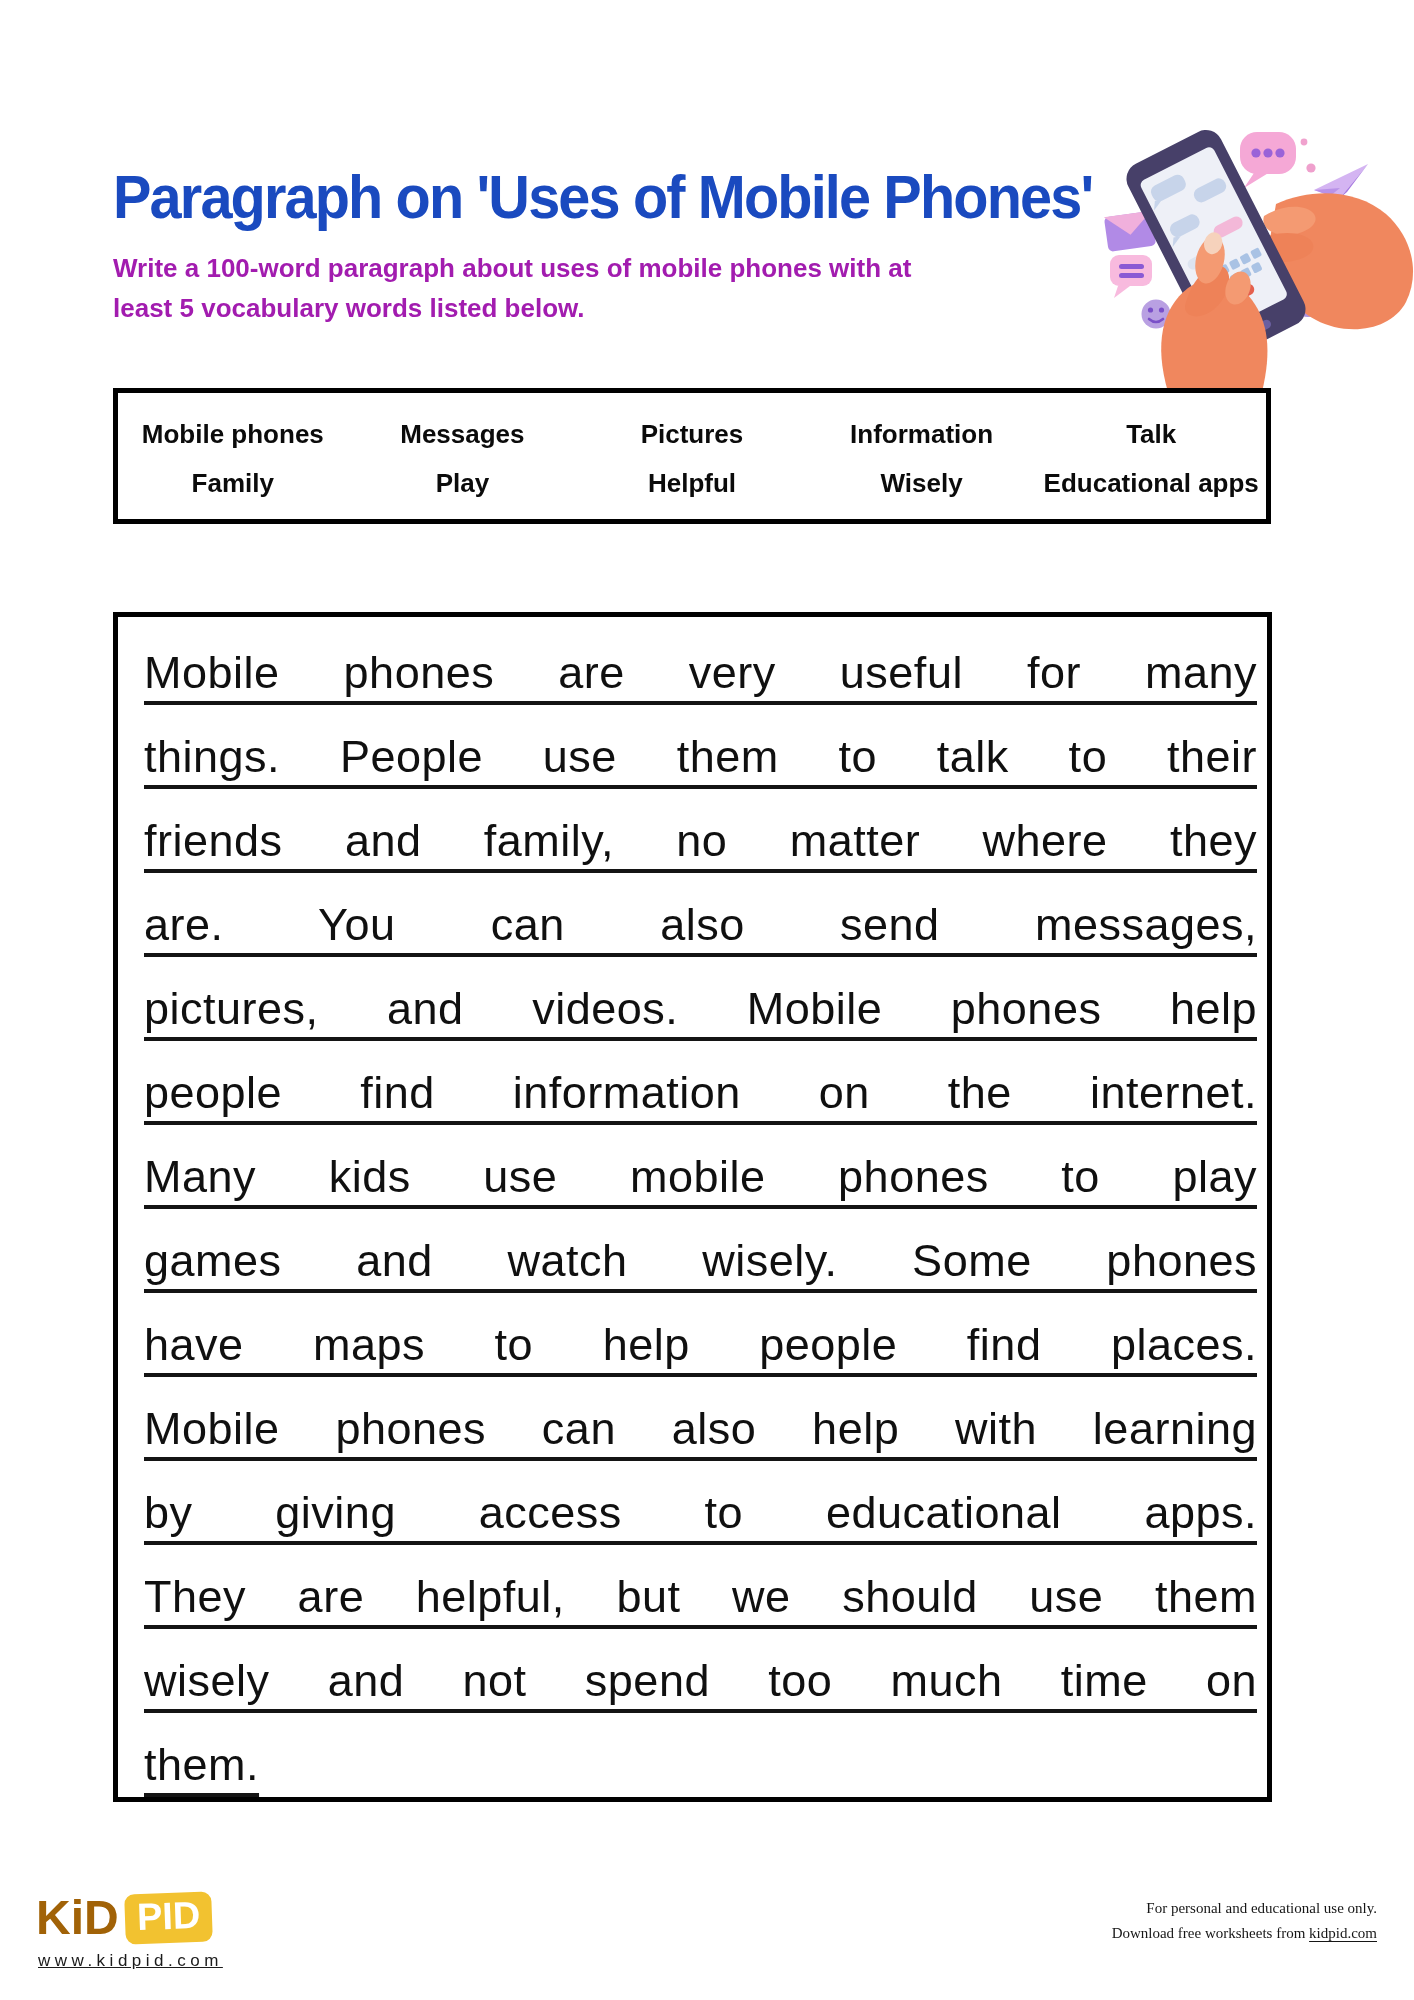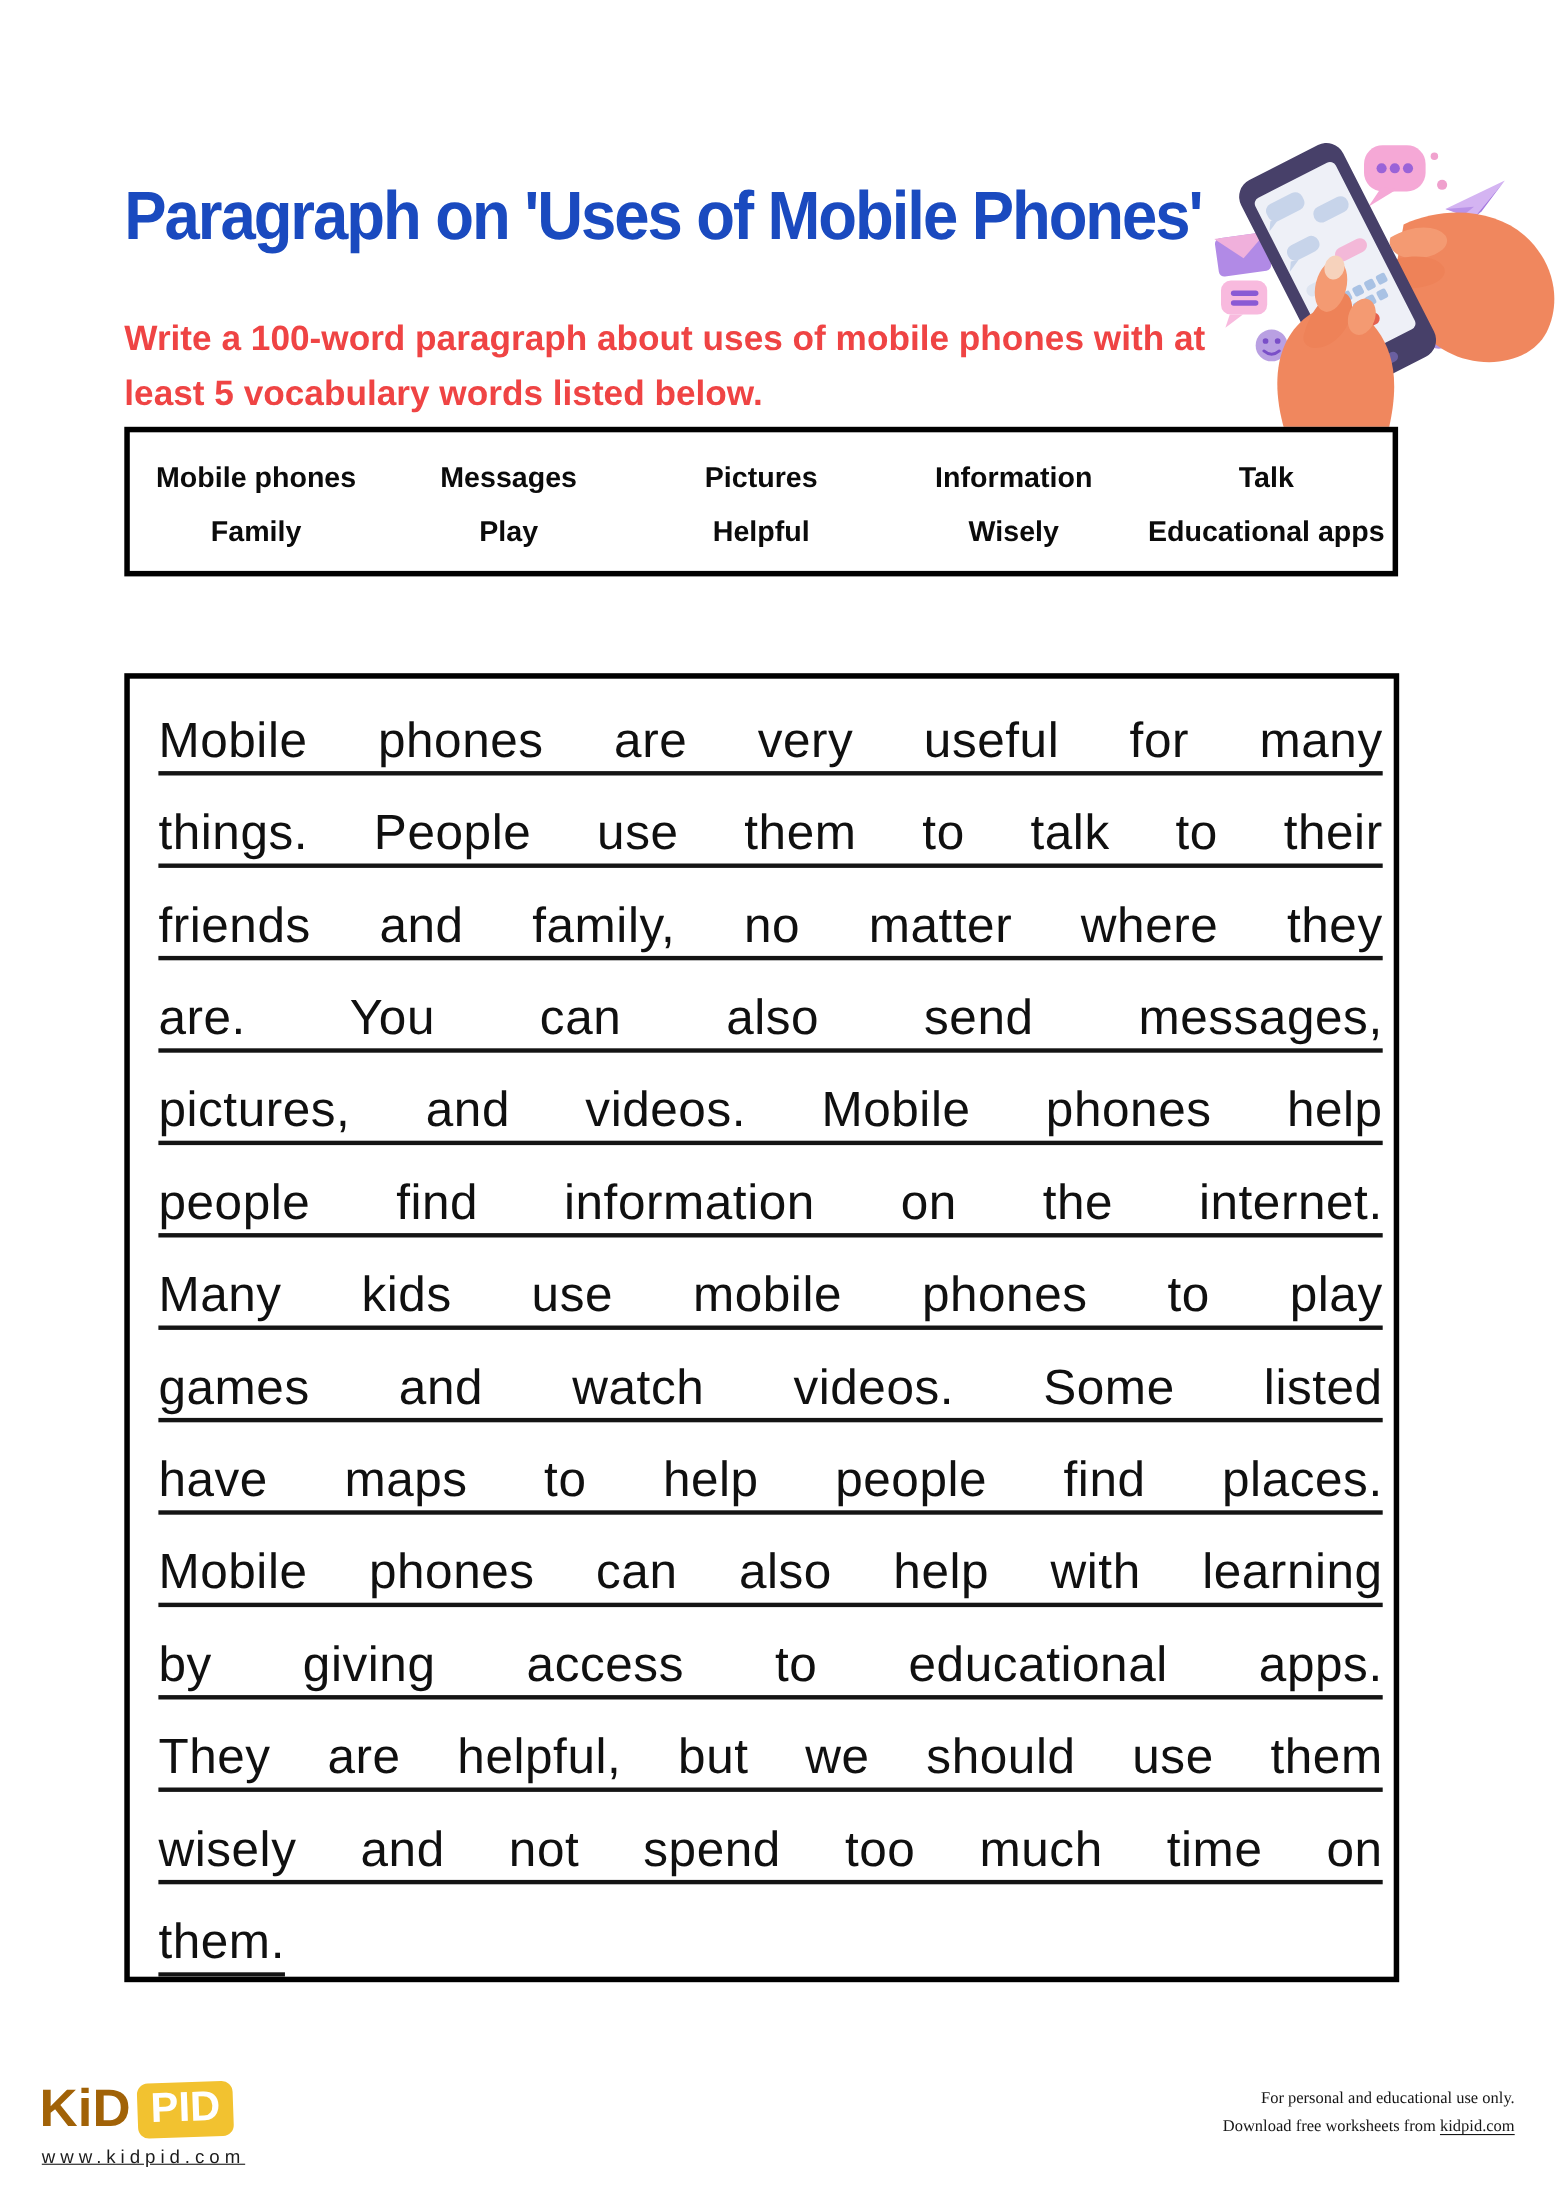--- a/index.html
+++ b/index.html
@@ -23,25 +23,24 @@
     color: #1a4abf;
     white-space: nowrap;
     transform: scaleX(0.93);
     transform-origin: left center;
     line-height: 1;
   }
   .instructions {
     position: absolute;
     left: 113px;
     top: 248px;
-    font-size: 32px;
+    font-size: 26px;
     font-weight: 700;
-    color: #ef4444;
+    color: #a21caf;
     line-height: 1.55;
-    margin-top: 35px;
   }
 
   
   .illustration {
     position: absolute;
     left: 1068px;
     top: 92px;
     width: 346px;
     height: 300px;
   }
@@ -266,21 +265,21 @@
 </div>
 
 <div class="answer-box">
   <div class="para-line">Mobile phones are very useful for many</div>
   <div class="para-line">things. People use them to talk to their</div>
   <div class="para-line">friends and family, no matter where they</div>
   <div class="para-line">are. You can also send messages,</div>
   <div class="para-line">pictures, and videos. Mobile phones help</div>
   <div class="para-line">people find information on the internet.</div>
   <div class="para-line">Many kids use mobile phones to play</div>
-  <div class="para-line">games and watch videos. Some listed</div>
+  <div class="para-line">games and watch wisely. Some phones</div>
   <div class="para-line">have maps to help people find places.</div>
   <div class="para-line">Mobile phones can also help with learning</div>
   <div class="para-line">by giving access to educational apps.</div>
   <div class="para-line">They are helpful, but we should use them</div>
   <div class="para-line">wisely and not spend too much time on</div>
   <div class="para-line last">them.</div>
 </div>
 
 <div class="footer-logo">
   <span class="logo-kid">KiD</span><span class="logo-pid">PID</span>

